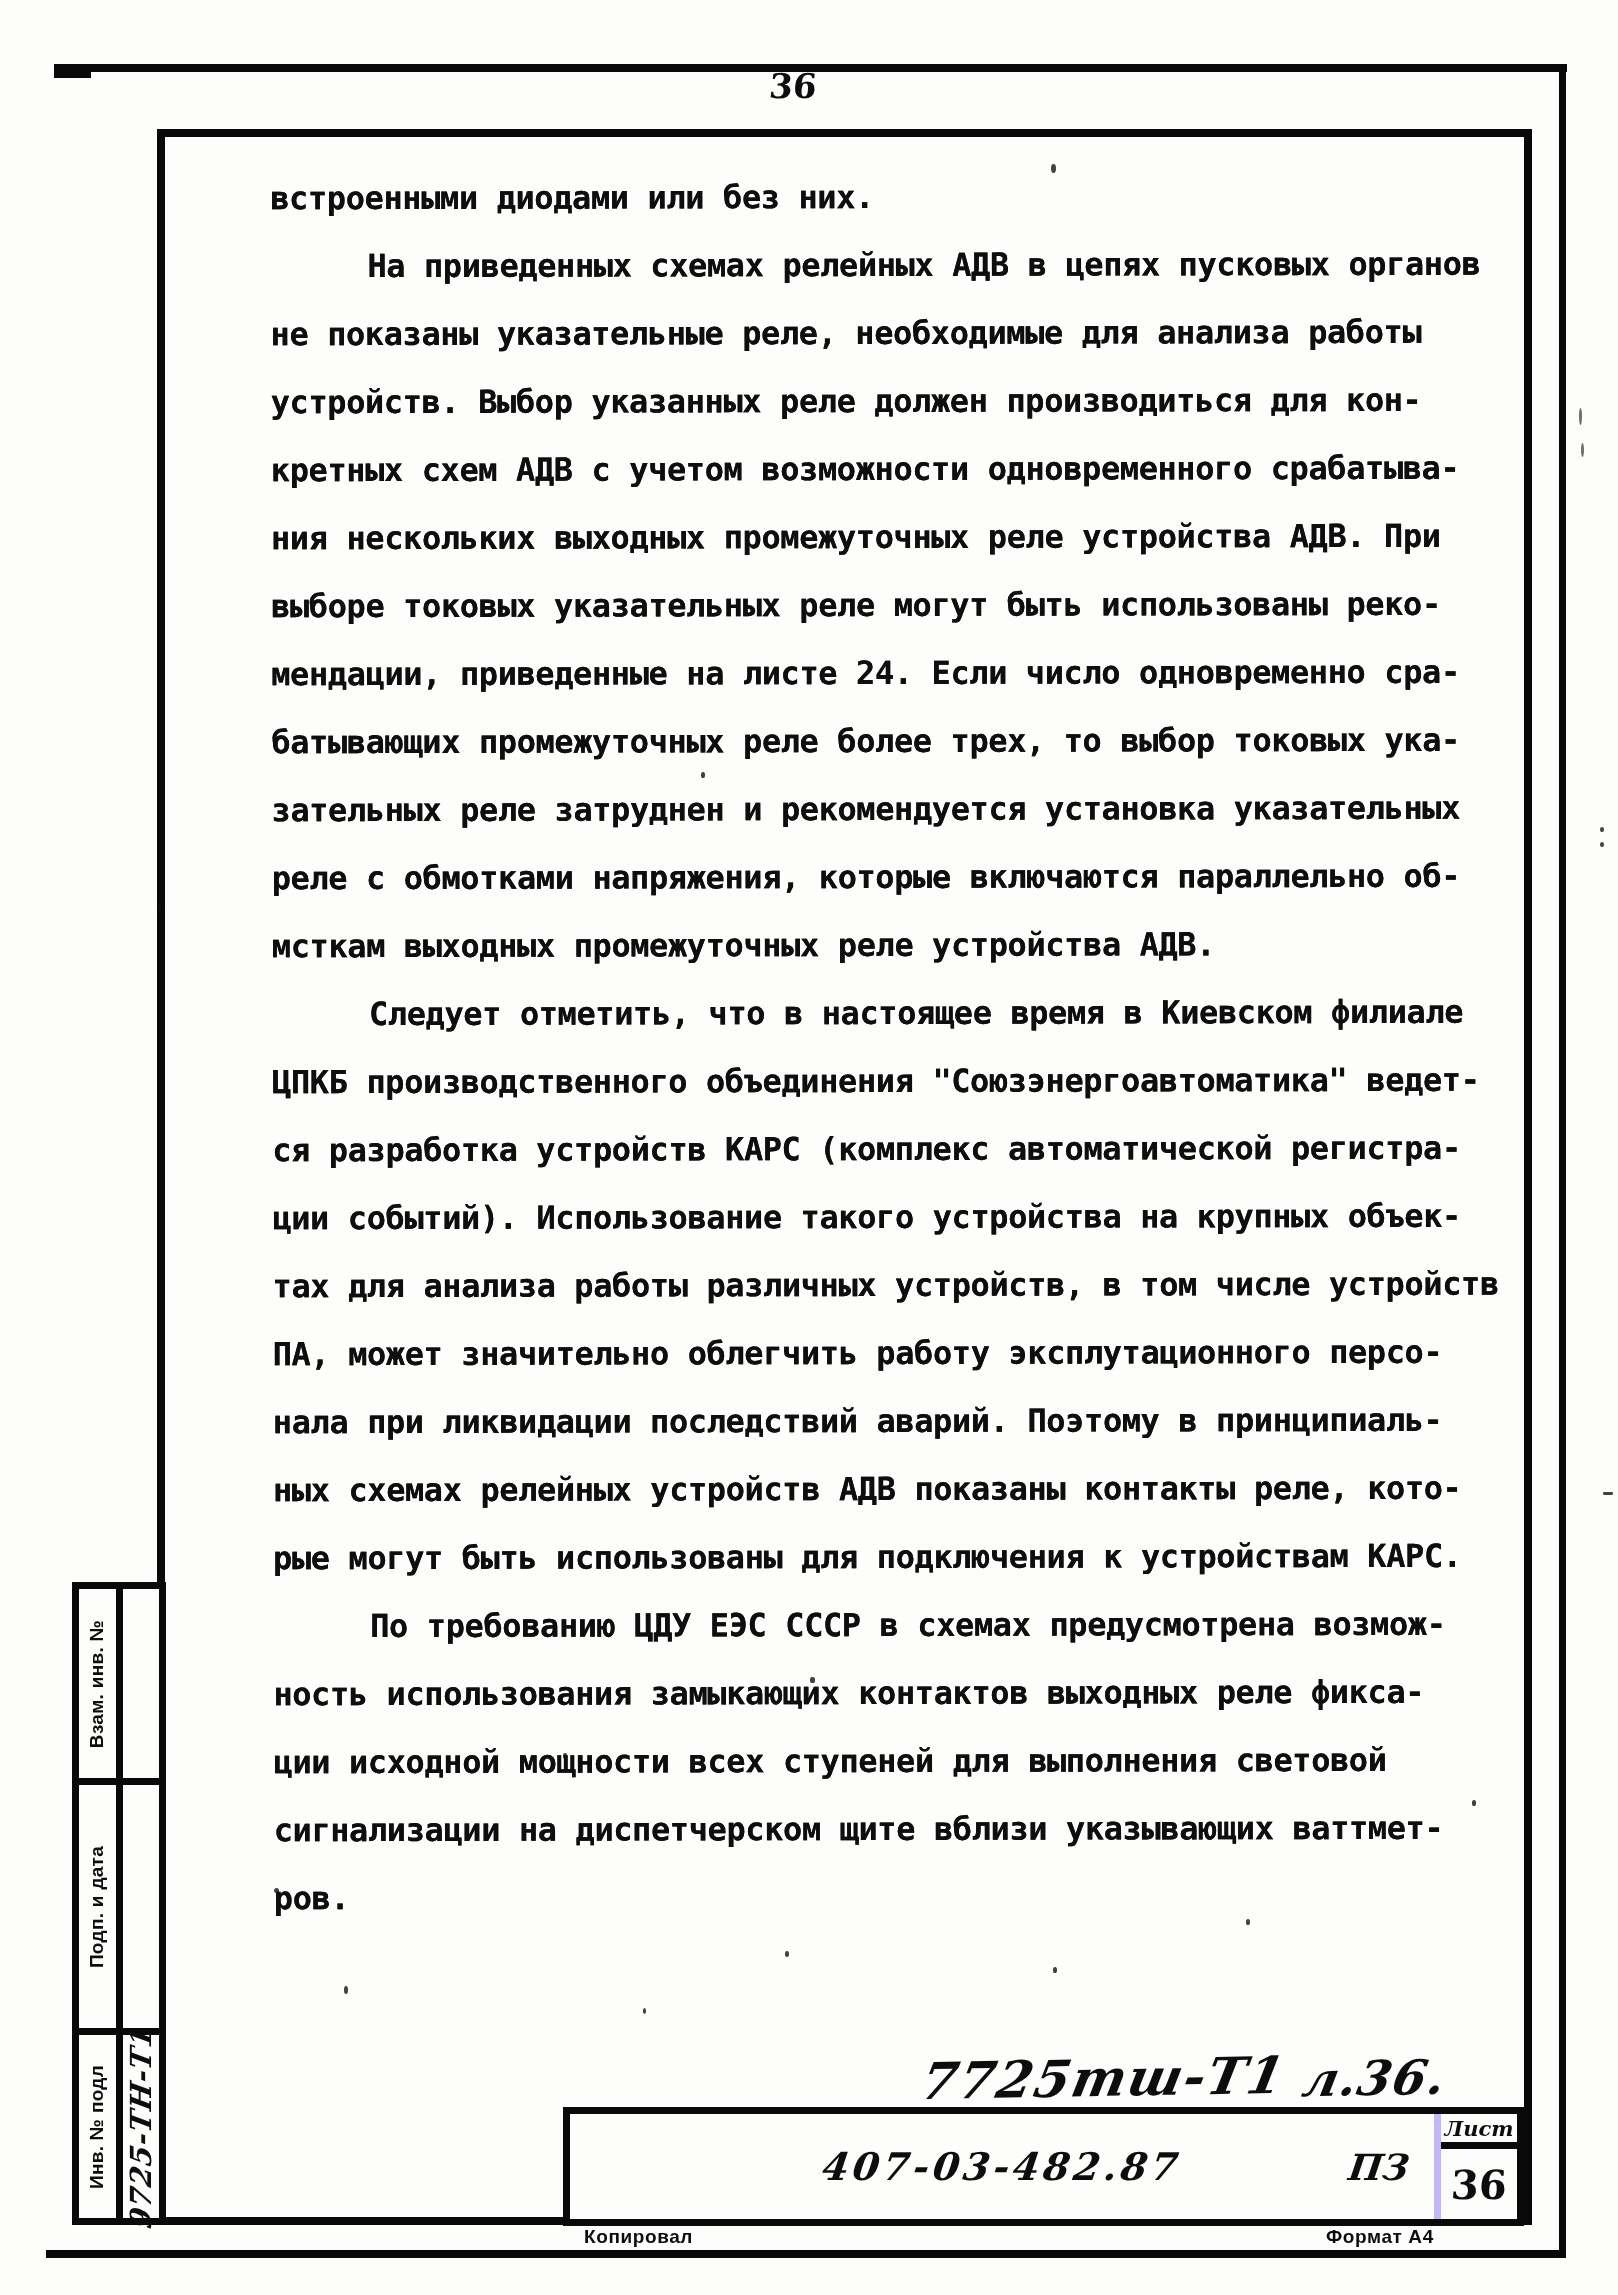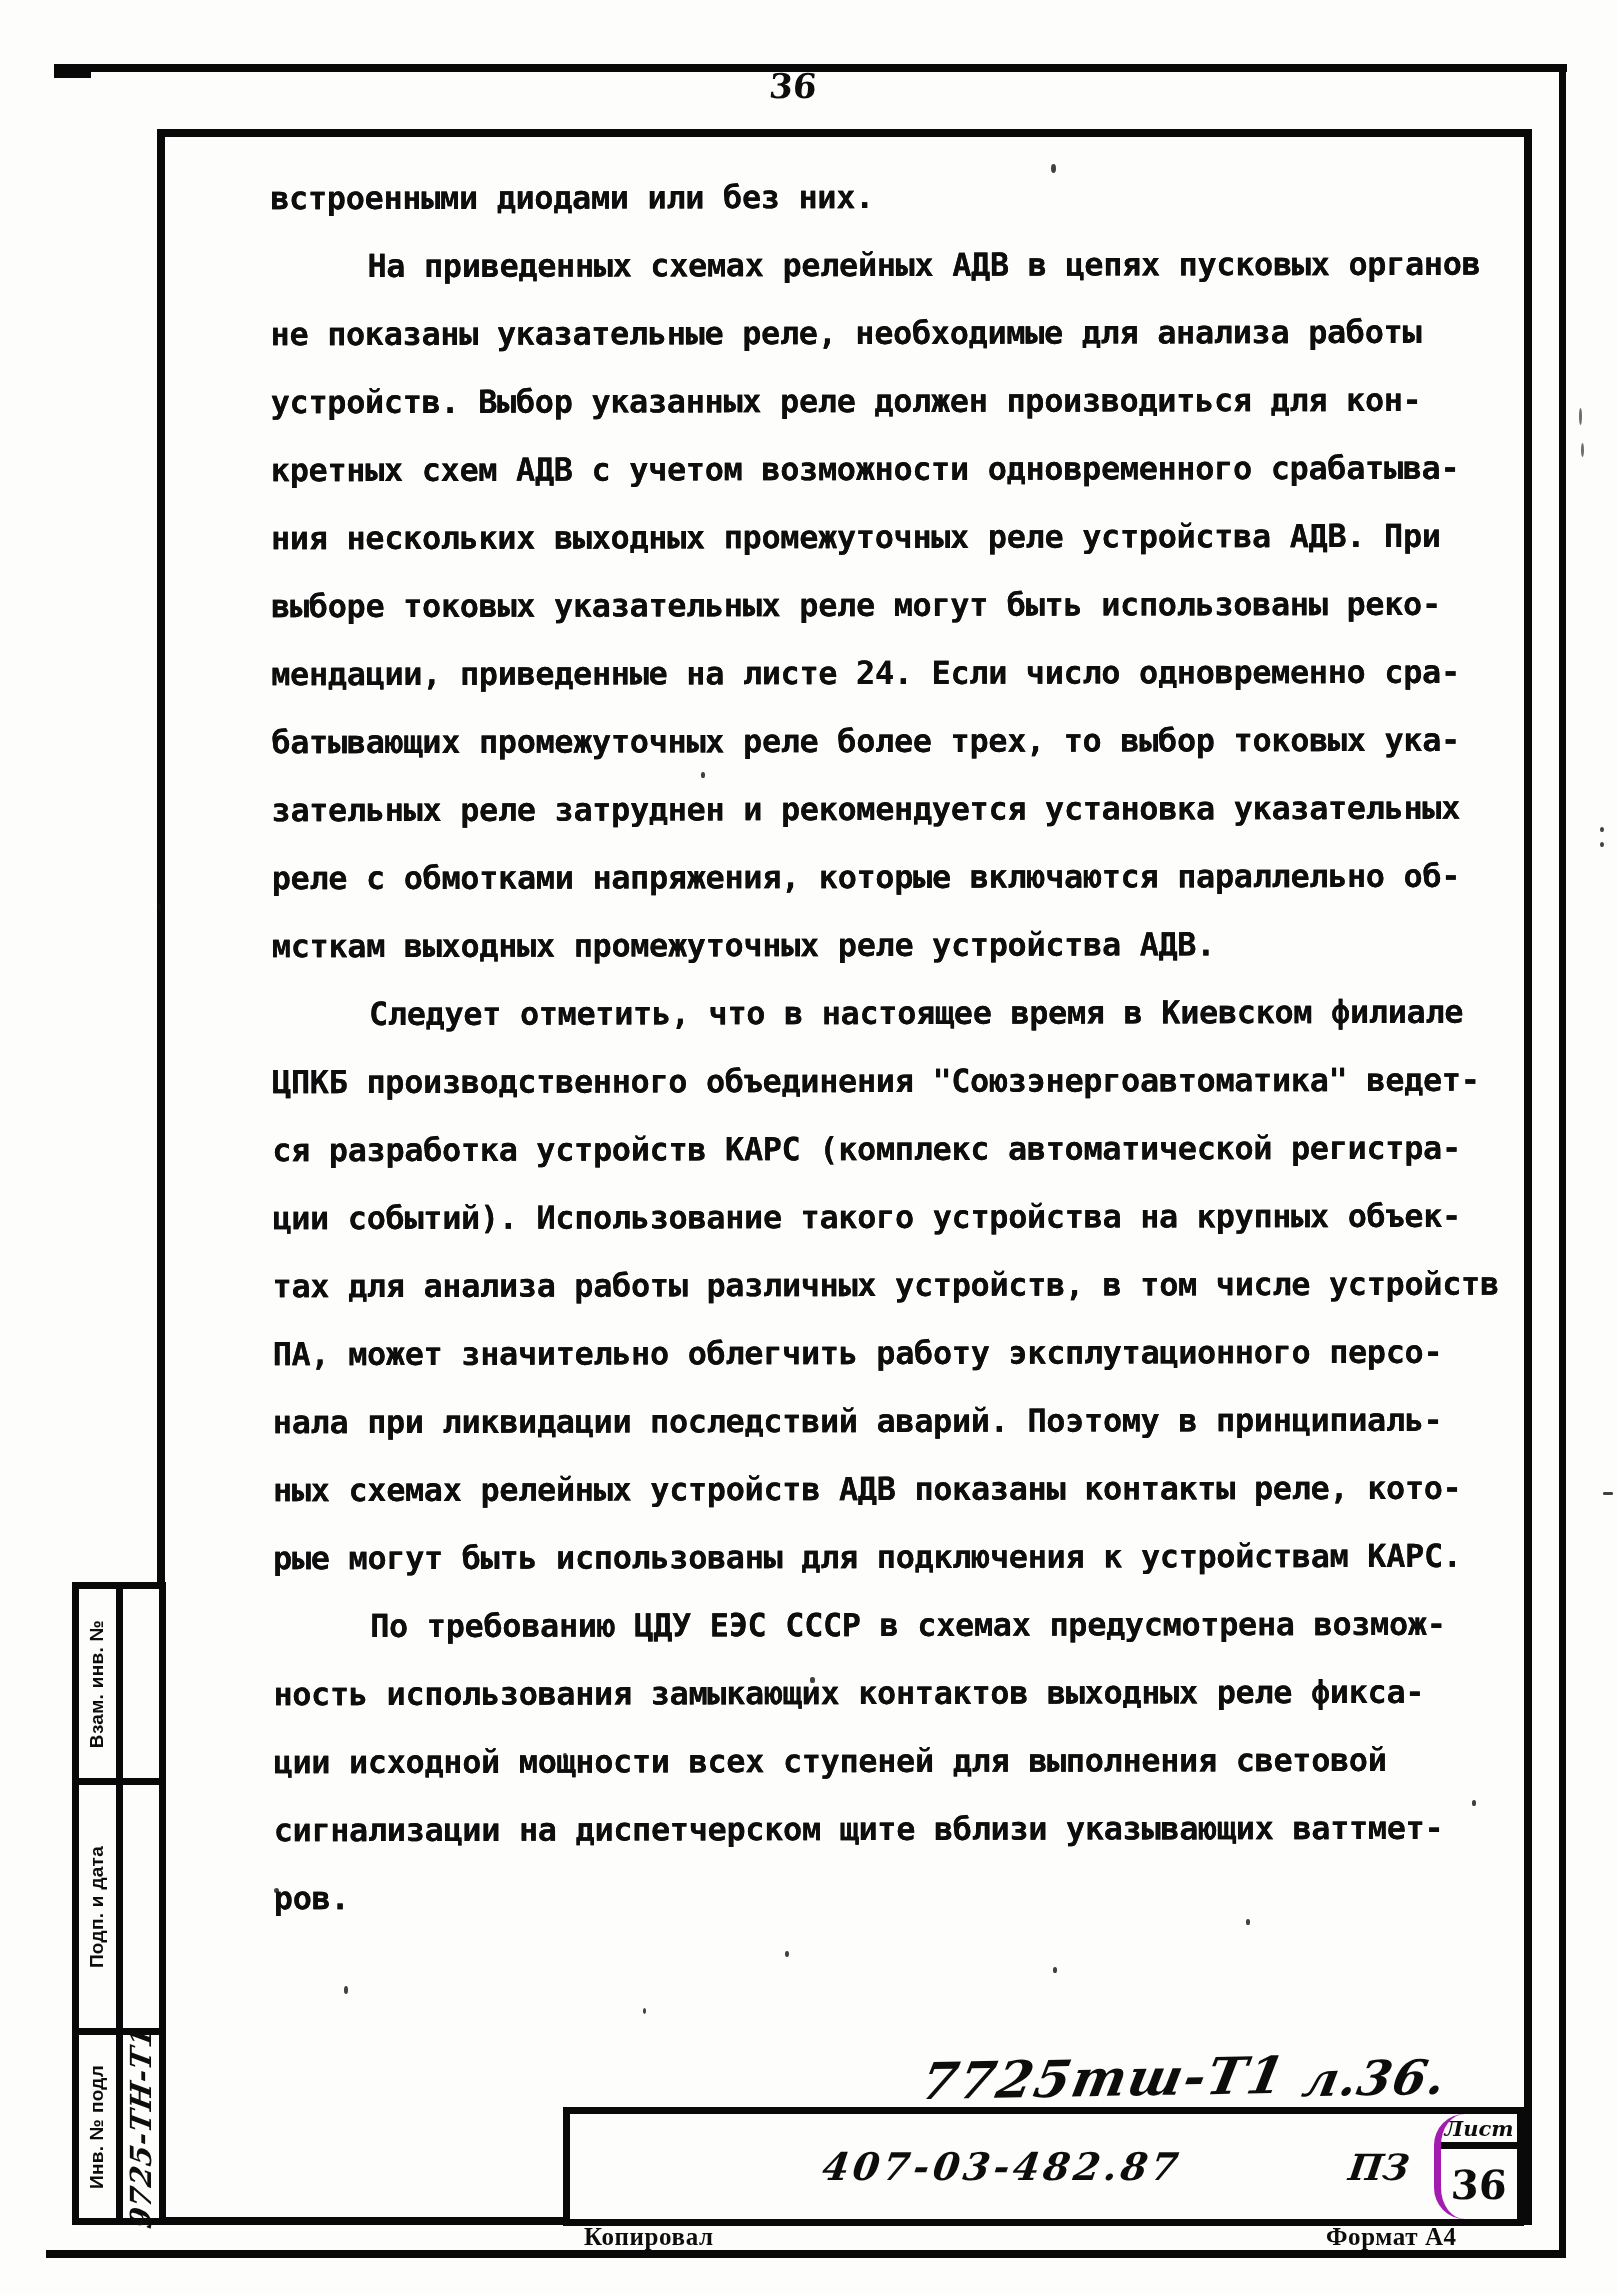--- a/index.html
+++ b/index.html
@@ -83,40 +83,39 @@
     font-family:"DejaVu Serif",serif;font-style:italic;font-weight:bold;
     font-size:38px;letter-spacing:3.8px;transform:skewX(-8deg);
   }
   .doctype{
     position:absolute;right:108px;top:50%;transform:translateY(-50%) skewX(-8deg);
     font-family:"DejaVu Serif",serif;font-style:italic;font-weight:bold;
     font-size:36px;
   }
   .listcol{
     position:absolute;right:0;top:0;bottom:0;width:76px;
-    border-left:7px solid #a21caf;
-    border-radius:31px;
+    border-left:7px solid #c4b5fd;
   }
   .listcol .hdr{
     height:28px;border-bottom:7px solid #090909;
     display:flex;align-items:center;justify-content:center;
     font-family:"DejaVu Serif",serif;font-style:italic;font-weight:bold;
     font-size:21px;
   }
   .listcol .val{
     position:absolute;left:0;right:0;top:35px;bottom:0;
     display:flex;align-items:center;justify-content:center;
     font-family:"DejaVu Serif",serif;font-weight:bold;font-size:40px;
     transform:skewX(-3deg);
   }
   
   .footlbl{
     position:absolute;height:29px;display:flex;align-items:center;
-    font-family:Liberation Serif, serif;font-weight:bold;
-    font-size:25px;letter-spacing:0.6px;
+    font-family:Liberation Sans, sans-serif;font-weight:bold;
+    font-size:19px;letter-spacing:0.6px;
   }
   
   .noise div{position:absolute;background:#111;border-radius:50%;opacity:.8;}
 </style>
 </head>
 <body>
 
 <div class="sheet">
 
   <div class="rule" style="left:54px;top:64px;width:1513px;height:8.3px;"></div>

